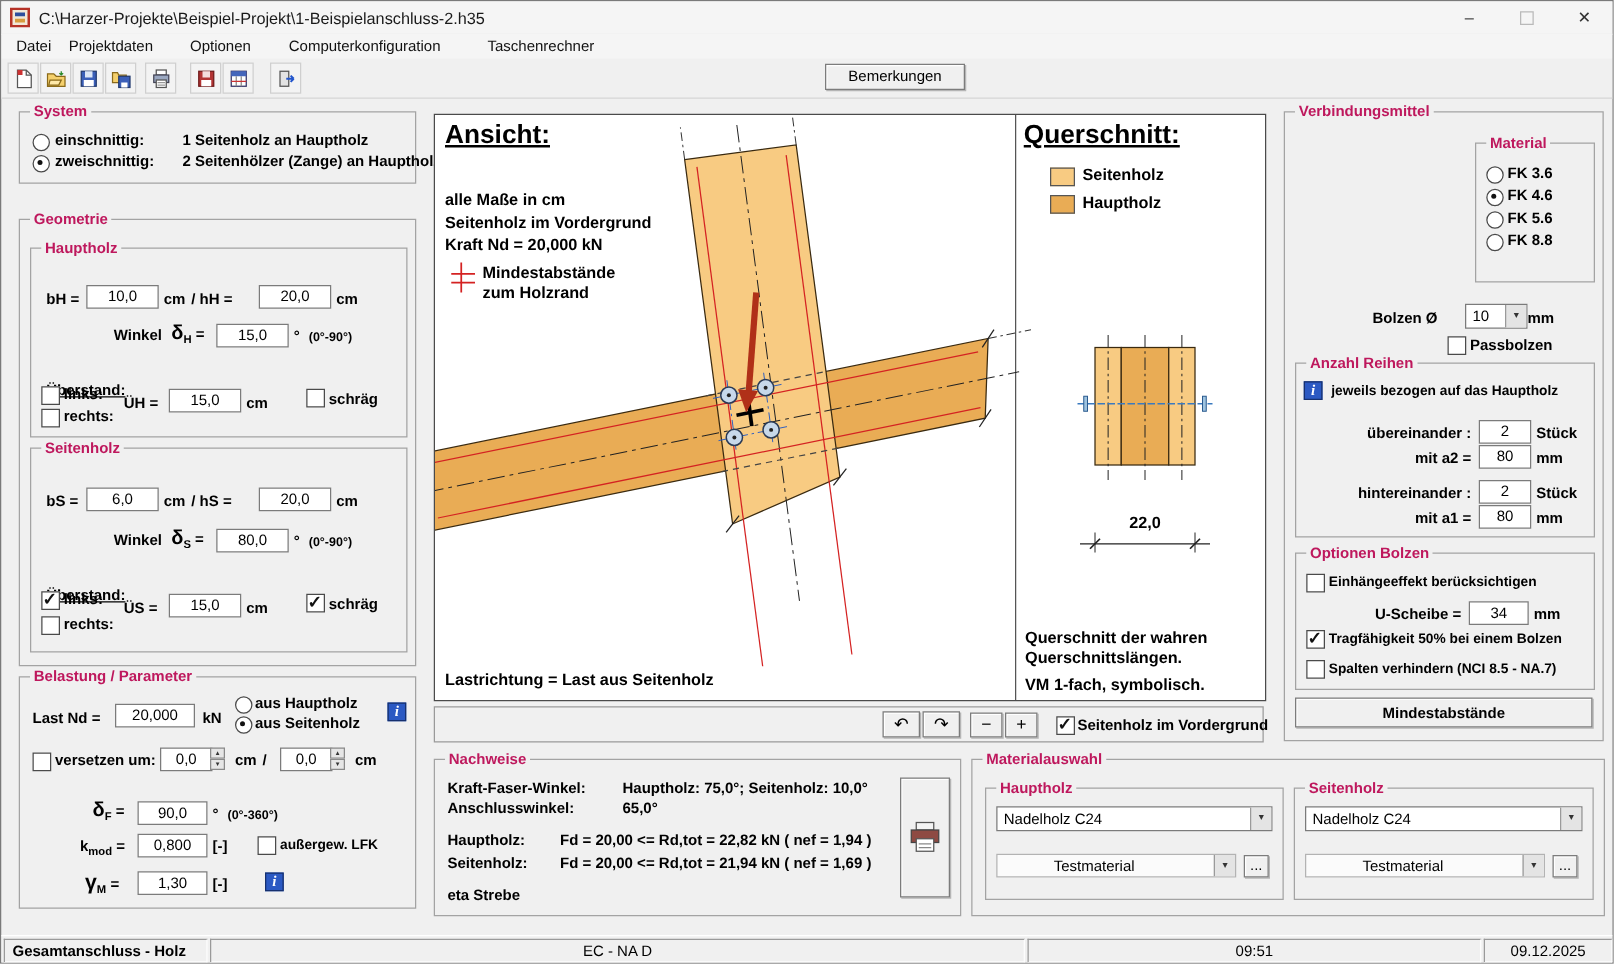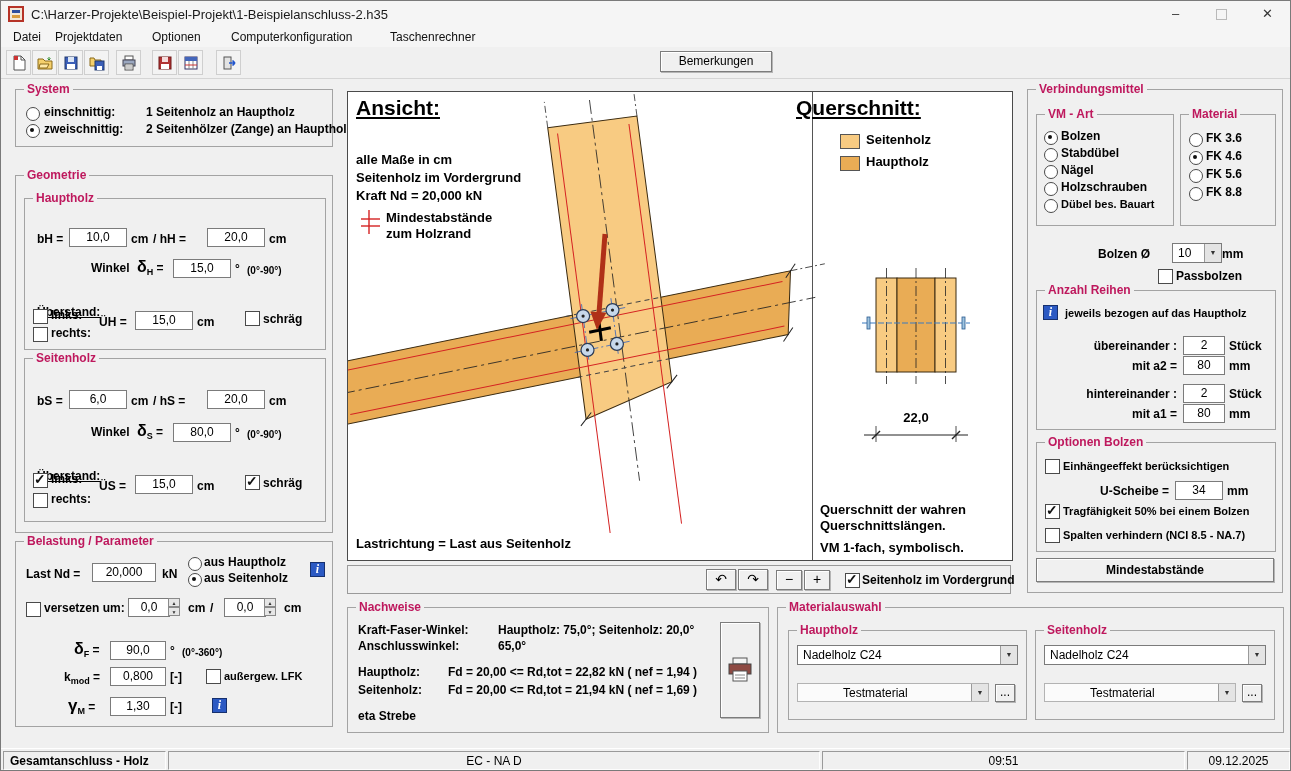--- a/index.html
+++ b/index.html
@@ -325,21 +325,21 @@
     <span class="dt" style="left:8px;top:96px">Kraft Nd = 20,000 kN</span>
     <svg class="abs" style="left:10px;top:116px" width="24" height="28">
       <line x1="11" y1="2" x2="11" y2="26" stroke="#d42222" stroke-width="1.4"></line>
       <line x1="3" y1="11" x2="22" y2="11" stroke="#d42222" stroke-width="1.4"></line>
       <line x1="3" y1="18" x2="22" y2="18" stroke="#d42222" stroke-width="1.4"></line>
     </svg>
     <span class="dt" style="left:38px;top:118px">Mindestabstände</span>
     <span class="dt" style="left:38px;top:134px">zum Holzrand</span>
     <span class="dt" style="left:8px;top:444px">Lastrichtung = Last aus Seitenholz</span>
 
-    <span class="dt big" style="left:448px;top:4px">Querschnitt:</span>
+    <span class="dt big" style="left:471px;top:4px">Querschnitt:</span>
     <div class="legsq" style="left:492px;top:42px;background:#F8CB82"></div>
     <span class="dt" style="left:518px;top:40px">Seitenholz</span>
     <div class="legsq" style="left:492px;top:64px;background:#E9AC55"></div>
     <span class="dt" style="left:518px;top:62px">Hauptholz</span>
     <div class="dt" style="left:546px;top:318px;width:44px;text-align:center">22,0</div>
     <span class="dt" style="left:472px;top:410px">Querschnitt der wahren</span>
     <span class="dt" style="left:472px;top:426px">Querschnittslängen.</span>
     <span class="dt" style="left:472px;top:448px">VM 1-fach, symbolisch.</span>
   </div>
 
@@ -348,21 +348,21 @@
     <div class="btn" style="left:390px;top:3px;width:30px;height:21px;line-height:19px;font-size:14px">↷</div>
     <div class="btn" style="left:428px;top:4px;width:26px;height:20px;line-height:17px;font-size:14px">−</div>
     <div class="btn" style="left:456px;top:4px;width:26px;height:20px;line-height:17px;font-size:14px">+</div>
     <div class="cb checked" style="left:497px;top:7px"></div>
     <span class="lbl" style="left:514px;top:7px">Seitenholz im Vordergrund</span>
   </div>
 
   <div class="gb" style="left:346px;top:606px;width:420px;height:124px">
     <span class="gbt">Nachweise</span>
     <span class="lbl" style="left:10px;top:15px">Kraft-Faser-Winkel:</span>
-    <span class="lbl" style="left:150px;top:15px">Hauptholz: 75,0°;  Seitenholz: 20,0°</span>
+    <span class="lbl" style="left:150px;top:15px">Hauptholz: 75,0°;  Seitenholz: 10,0°</span>
     <span class="lbl" style="left:10px;top:31px">Anschlusswinkel:</span>
     <span class="lbl" style="left:150px;top:31px">65,0°</span>
     <span class="lbl" style="left:10px;top:57px">Hauptholz:</span>
     <span class="lbl" style="left:100px;top:57px">Fd = 20,00 &lt;= Rd,tot = 22,82 kN  ( nef = 1,94 )</span>
     <span class="lbl" style="left:10px;top:75px">Seitenholz:</span>
     <span class="lbl" style="left:100px;top:75px">Fd = 20,00 &lt;= Rd,tot = 21,94 kN  ( nef = 1,69 )</span>
     <span class="lbl" style="left:10px;top:101px">eta Strebe</span>
     <div class="btn" style="left:372px;top:14px;width:40px;height:96px">
       <svg width="28" height="28" style="margin-top:33px">
         <rect x="7" y="2" width="14" height="6" fill="#f4f4f4" stroke="#555"></rect>
@@ -398,33 +398,20 @@
         <span class="val">Testmaterial</span>
         <span class="arr">▼</span>
       </div>
       <div class="btn" style="left:206px;top:53px;width:20px;height:18px;line-height:14px">...</div>
     </div>
   </div>
 
   <div class="gb" style="left:1026px;top:88px;width:254px;height:502px">
     <span class="gbt">Verbindungsmittel</span>
 
-    <div class="gb" style="left:8px;top:24px;width:136px;height:110px">
-      <span class="gbt">VM - Art</span>
-      <div class="rad checked" style="left:7px;top:16px"></div>
-      <span class="lbl" style="left:24px;top:14px">Bolzen</span>
-      <div class="rad" style="left:7px;top:33px"></div>
-      <span class="lbl" style="left:24px;top:31px">Stabdübel</span>
-      <div class="rad" style="left:7px;top:50px"></div>
-      <span class="lbl" style="left:24px;top:48px">Nägel</span>
-      <div class="rad" style="left:7px;top:67px"></div>
-      <span class="lbl" style="left:24px;top:65px">Holzschrauben</span>
-      <div class="rad" style="left:7px;top:84px"></div>
-      <span class="lbl sm" style="left:24px;top:83px">Dübel bes. Bauart</span>
-    </div>
 
     <div class="gb" style="left:152px;top:24px;width:94px;height:110px">
       <span class="gbt">Material</span>
       <div class="rad" style="left:8px;top:18px"></div>
       <span class="lbl" style="left:25px;top:16px">FK 3.6</span>
       <div class="rad checked" style="left:8px;top:36px"></div>
       <span class="lbl" style="left:25px;top:34px">FK 4.6</span>
       <div class="rad" style="left:8px;top:54px"></div>
       <span class="lbl" style="left:25px;top:52px">FK 5.6</span>
       <div class="rad" style="left:8px;top:72px"></div>

